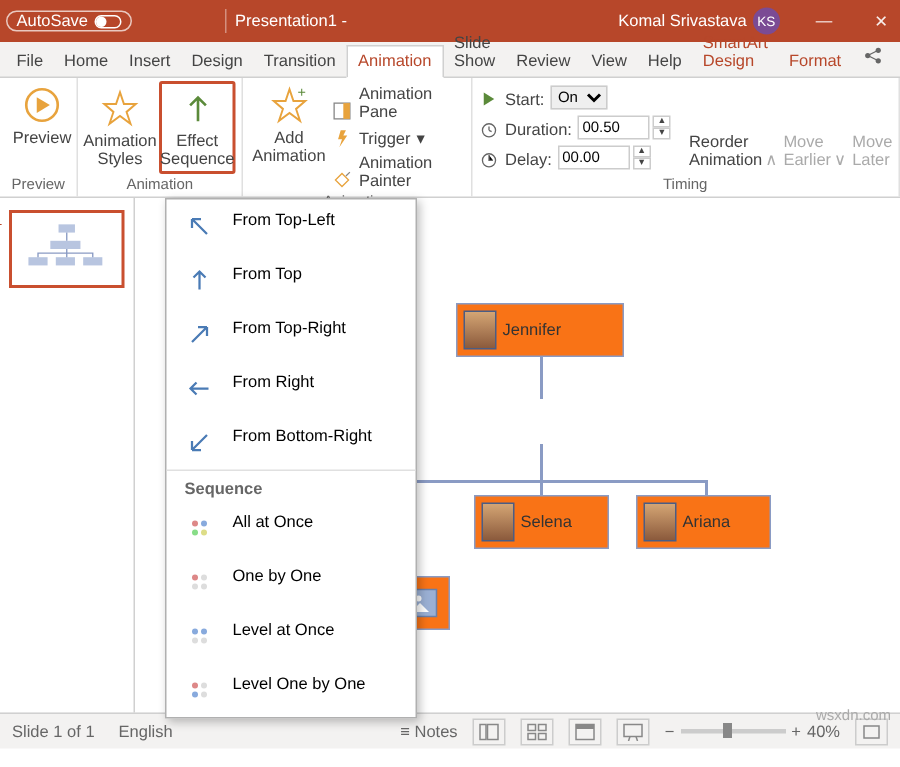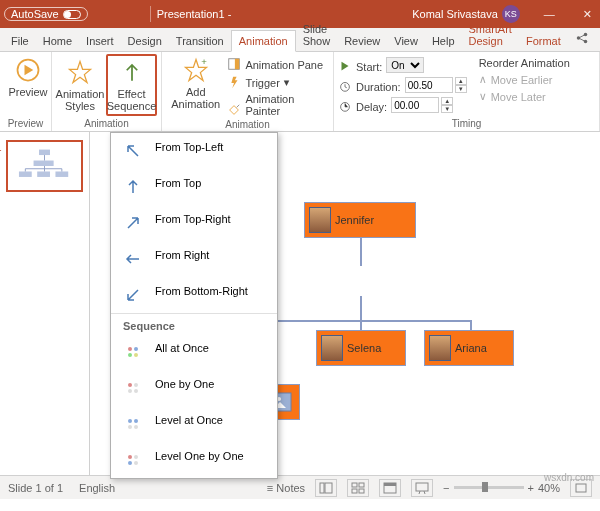--- a/index.html
+++ b/index.html
@@ -221,21 +221,21 @@
             <span>Delay:</span>
           <span class="spin">
               <input value="00.00" style="">
               <span>
                 <div class="ar">▴</div>
                 <div class="ar">▾</div>
               </span>
             </span>
         </div>
       </div>
-      <div style="display:flex;flex-direction:column;gap:2px;padding-top:2px">
+      <div style="display:flex;gap:2px;padding-top:2px">
         <div class="smallrow">Reorder Animation</div>
         <div class="smallrow dis">∧ <span>Move Earlier</span></div>
         <div class="smallrow dis">∨ <span>Move Later</span></div>
       </div>
     </div>
     <div class="glabel">Timing</div>
   </div>
 </div>
 
 <div class="workspace">

